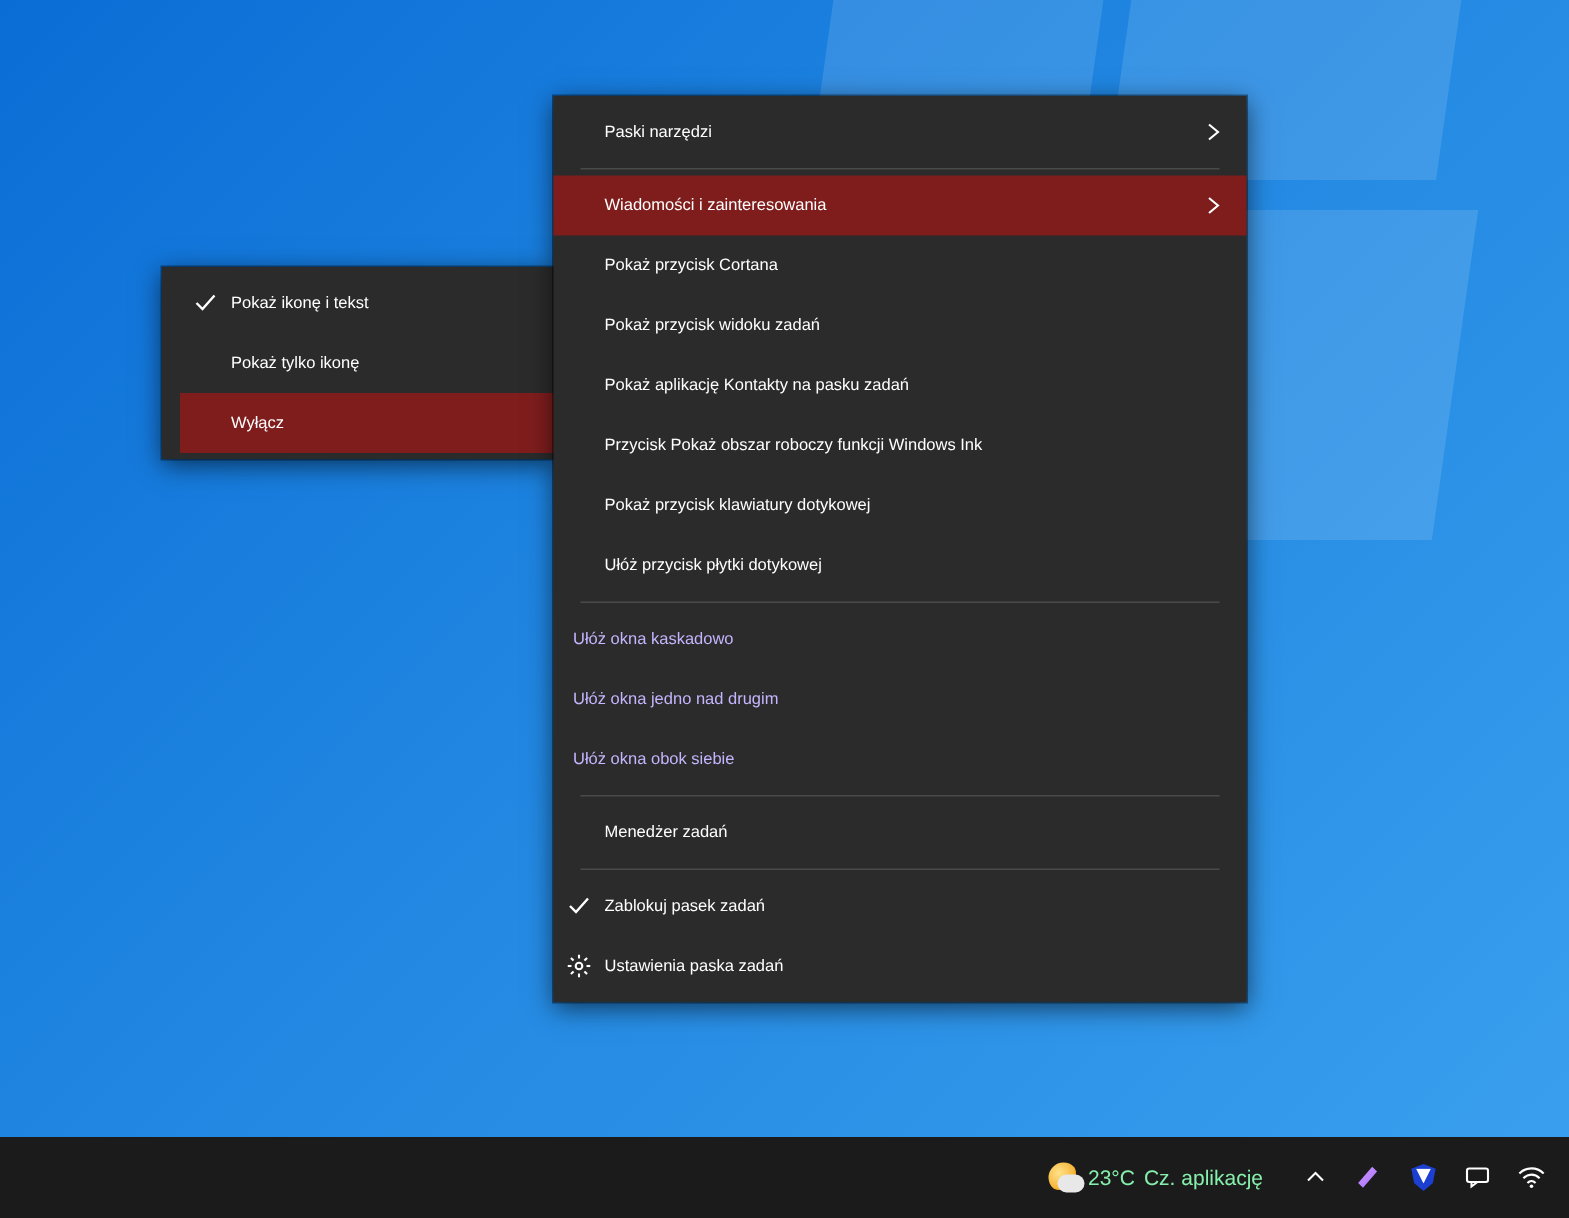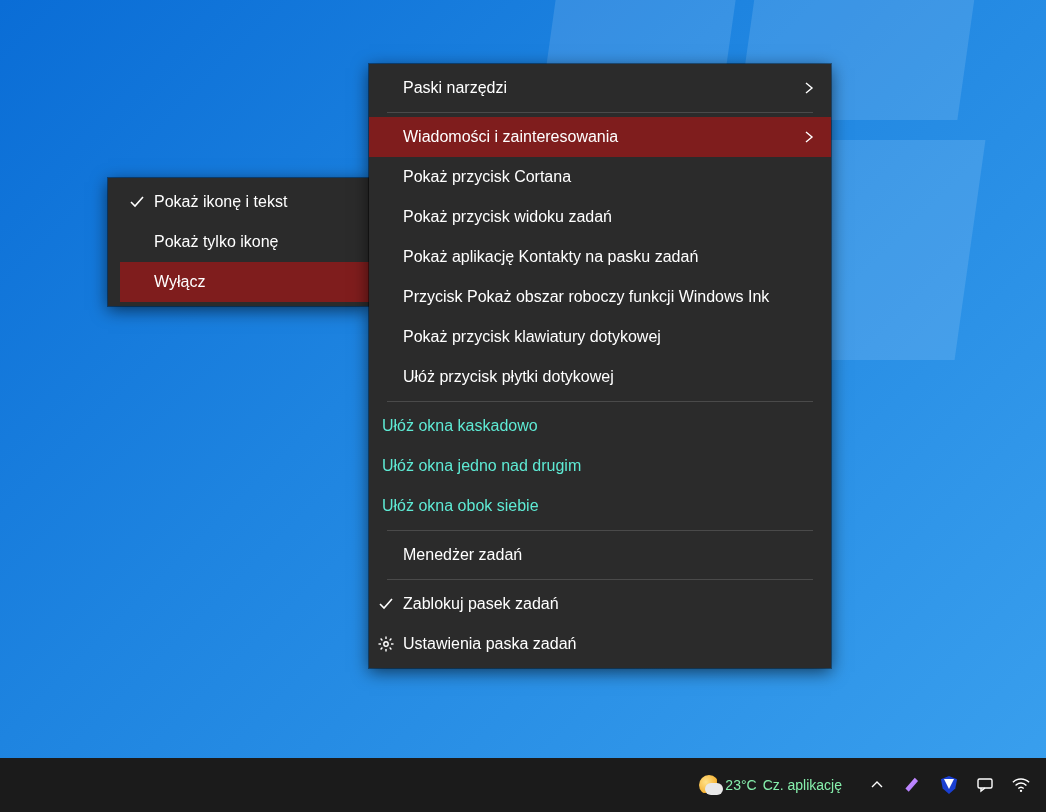--- a/index.html
+++ b/index.html
@@ -24,37 +24,37 @@
   .pane.p2 { left: 200px; top: -20px; width: 220px; height: 180px; transform: skewX(-8deg); }
   .pane.p3 { left: 0;   top: 180px; width: 180px; height: 200px; transform: skewX(-8deg); }
   .pane.p4 { left: 200px; top: 180px; width: 220px; height: 220px; transform: skewX(-8deg); }
 
   
   .ctx {
     position: absolute;
     background: #2b2b2b;
     box-shadow: 0 4px 16px rgba(0,0,0,0.6), 0 0 0 1px rgba(0,0,0,0.4);
     color: #fff;
-    font-size: 16px;
+    font-size: 11px;
     padding: 4px 0;
   }
   .ctx.main {
     left: 369px; top: 64px;
     width: 462px;
   }
   .ctx .item {
     display: flex;
     align-items: center;
     height: 40px;
     padding: 0 18px 0 34px;
     position: relative;
     cursor: default;
   }
   .ctx .item.hl { background: #7f1d1d; }
-  .ctx .item.disabled { color: #5eead4; padding-left: 13px; }
+  .ctx .item.disabled { color: #c4b5fd; padding-left: 13px; }
   .ctx .sep {
     height: 1px;
     background: #4a4a4a;
     margin: 4px 18px;
   }
   .ctx .chev {
     position: absolute;
     right: 16px; top: 50%;
     transform: translateY(-50%);
     width: 12px; height: 12px;

